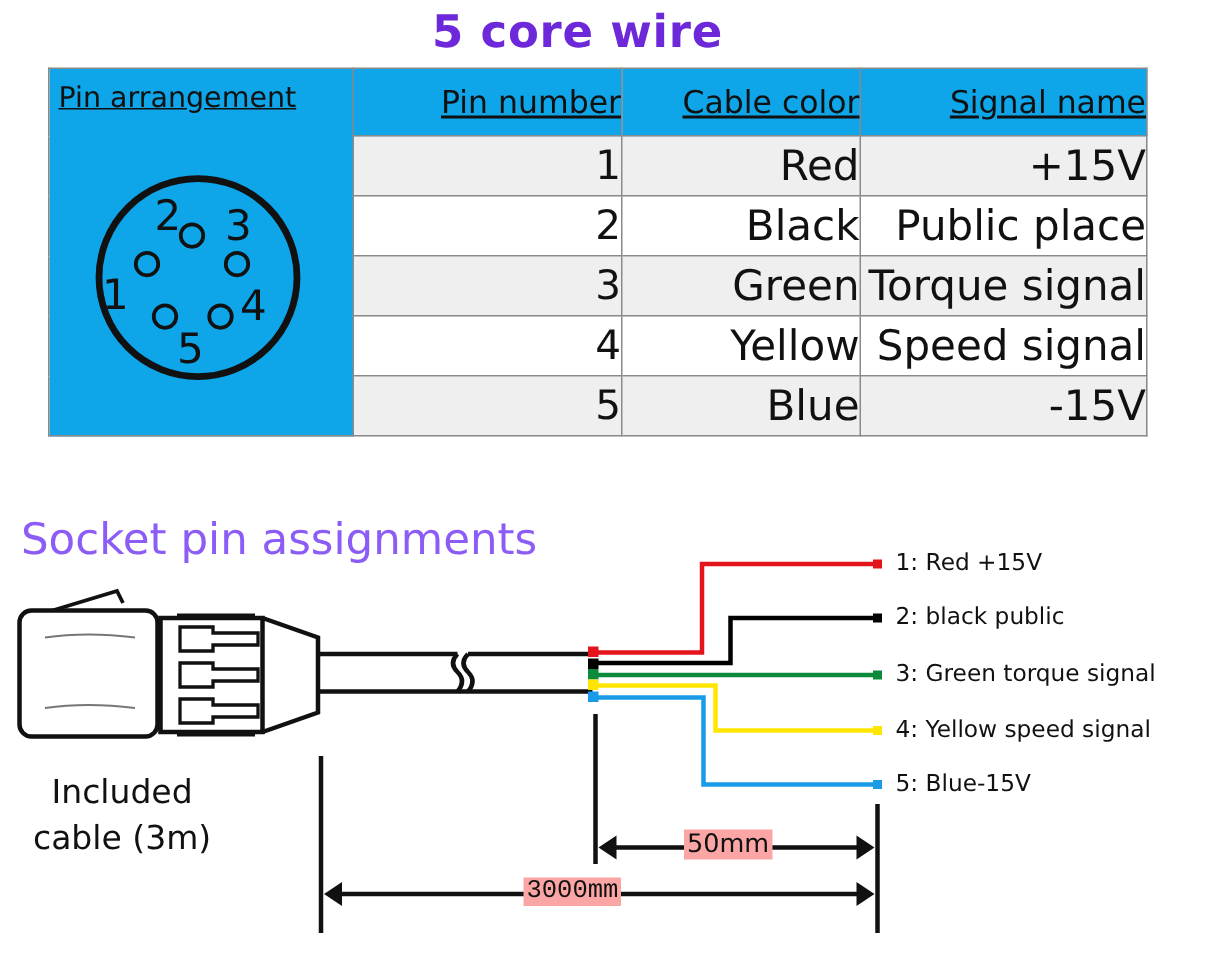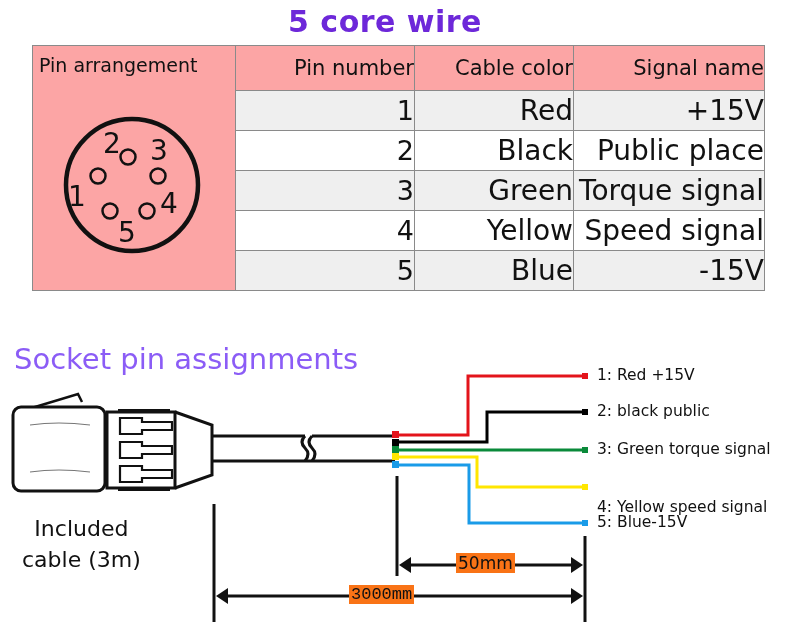--- a/index.html
+++ b/index.html
@@ -1,29 +1,29 @@
 <!DOCTYPE html>
 <html><head>
 <meta charset="utf-8">
 <style>
   html, body { margin: 0; padding: 0; background: #ffffff; }
   body { width: 812px; height: 644px; position: relative; overflow: hidden; font-family: "DejaVu Sans", sans-serif; color: #111; }
   .title { position: absolute; left: 0; width: 770px; top: 4px; text-align: center; font-size: 30px; font-weight: bold; color: #6d28d9; letter-spacing: 0.5px; }
   table.pins { position: absolute; left: 32px; top: 45px; border-collapse: collapse; font-family: "DejaVu Sans", sans-serif; }
   table.pins td, table.pins th { border: 1px solid #8a8a8a; padding: 0; text-align: right; font-weight: normal; }
-  table.pins th { height: 44px; font-size: 21px; background: #fca5a5; }
+  table.pins th { height: 44px; font-size: 21px; background: #0ea5e9; text-decoration: underline; }
   table.pins td { height: 39px; font-size: 28px; }
   table.pins td.num { font-size: 27px; }
   table.pins tr.shade td { background: #efefef; }
   table.pins th.arr-head { width: 196px; vertical-align: top; font-size: 19px; padding-top: 8px; text-align: left; padding-left: 6px; }
   .col-num { width: 178px; } .col-color { width: 158px; } .col-signal { width: 190px; }
   .socket-title { position: absolute; left: 14px; top: 342px; font-size: 29px; font-weight: normal; color: #8b5cf6; }
   .included { position: absolute; left: 22px; top: 513px; font-size: 22px; text-align: center; line-height: 31px; }
   .wire-label { position: absolute; font-size: 15.5px; white-space: nowrap; }
-  .dim-label { position: absolute; font-size: 17px; background: #f97316; padding: 0 2px; }
+  .dim-label { position: absolute; font-size: 17px; background: #fca5a5; padding: 0 2px; }
   svg { position: absolute; left: 0; top: 0; }
 </style>
 </head>
 <body>
 
 <div class="title">5 core wire</div>
 
 <table class="pins">
   <tbody>
       <tr>
@@ -126,21 +126,21 @@
     <polygon points="216,596 228,588 228,604" stroke="none"></polygon>
     <polygon points="583,596 571,588 571,604" stroke="none"></polygon>
   </g>
 </svg>
 
 <div class="socket-title">Socket pin assignments</div>
 
 <div class="wire-label" style="left:597px; top:366px;">1: Red +15V</div>
 <div class="wire-label" style="left:597px; top:402px;">2: black public</div>
 <div class="wire-label" style="left:597px; top:440px;">3: Green torque signal</div>
-<div class="wire-label" style="left:597px; top:498px;">4: Yellow speed signal</div>
+<div class="wire-label" style="left:597px; top:477px;">4: Yellow speed signal</div>
 <div class="wire-label" style="left:597px; top:513px;">5: Blue-15V</div>
 
 <div class="included">
   <div>Included</div>
   <div>cable (3m)</div>
 </div>
 
 <div class="dim-label" style="left:456px; top:553px;">50mm</div>
 <div class="dim-label" style="left:349px; top:585px;font-family:Liberation Mono, monospace;">3000mm</div>
 

